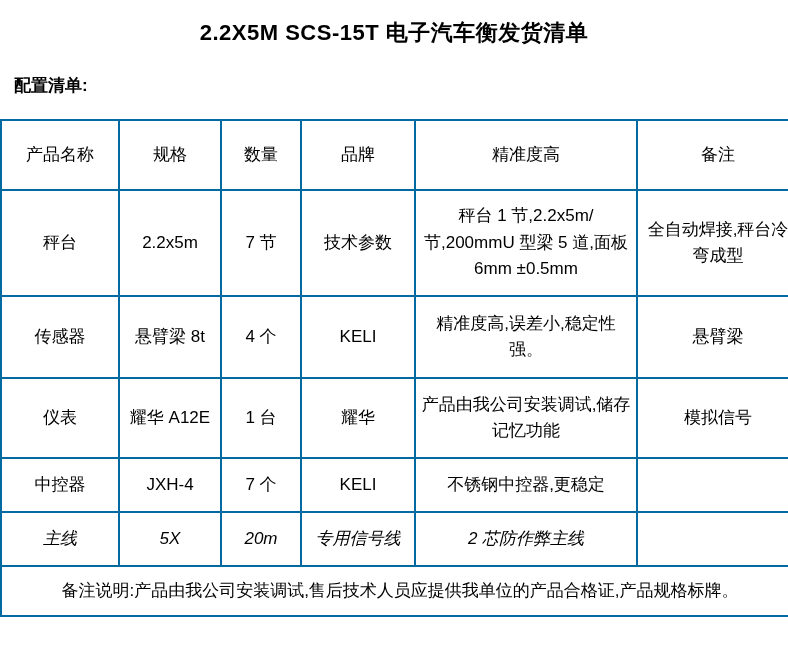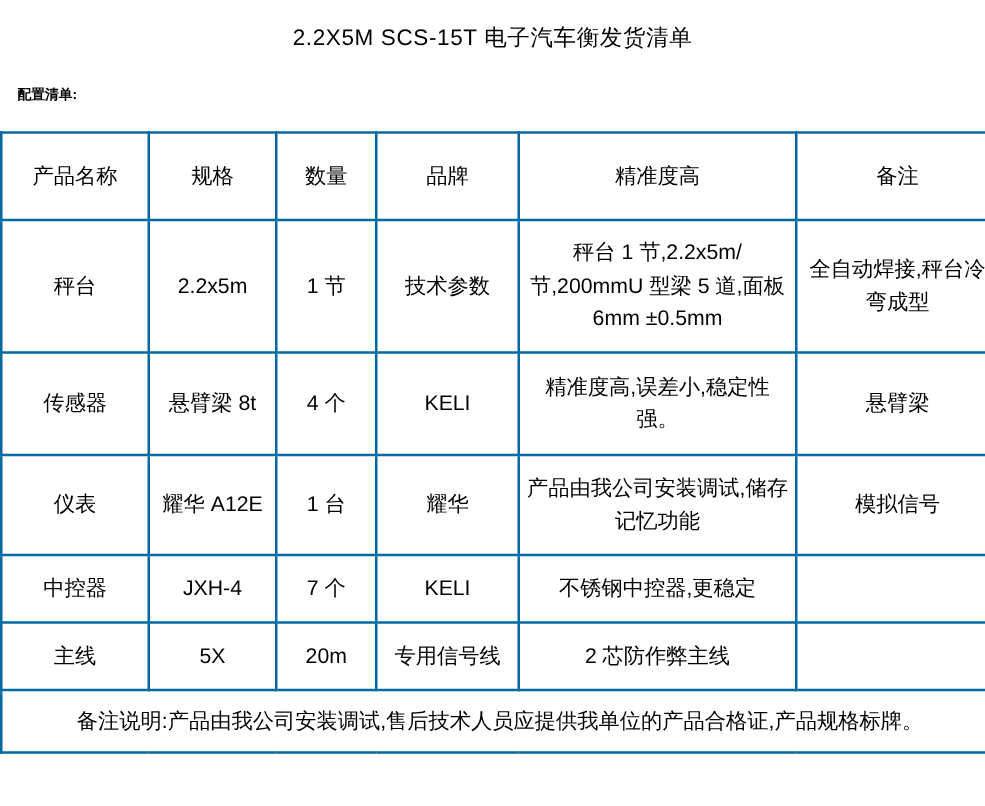--- a/index.html
+++ b/index.html
@@ -15,28 +15,28 @@
     overflow: hidden;
   }
   .page {
     position: relative;
     width: 788px;
     height: 645px;
     box-sizing: border-box;
   }
   .doc-title {
     text-align: center;
-    font-size: 18px;
-    font-weight: normal;
+    font-size: 22px;
+    font-weight: bold;
     letter-spacing: 0.5px;
     margin-top: 18px;
     margin-bottom: 0;
   }
   .subtitle {
-    font-size: 11px;
+    font-size: 17px;
     font-weight: bold;
     margin: 26px 0 0 14px;
   }
   table.spec {
     border-collapse: collapse;
     width: 758px;
     margin: 22px auto 0 auto;
     table-layout: fixed;
   }
   table.spec td, table.spec th {
@@ -55,21 +55,21 @@
   .col-spec  { width: 92px; }
   .col-qty   { width: 70px; }
   .col-brand { width: 104px; }
   .col-param { width: 212px; }
   .col-note  { width: 152px; }
 
   .row-platform td { height: 92px; }
   .row-sensor td   { height: 68px; }
   .row-meter td    { height: 66px; }
   .row-ctrl td     { height: 40px; }
-  .row-cable td    { height: 40px; }
+  .row-cable td    { height: 40px; font-style: italic; }
 
   td.note-row {
     text-align: left;
     padding-left: 8px;
     height: 36px;
   }
 </style>
 </head>
 <body>
 
@@ -87,21 +87,21 @@
         <th class="col-qty">数量</th>
         <th class="col-brand">品牌</th>
         <th class="col-param">精准度高</th>
         <th class="col-note">备注</th>
       </tr>
     </thead>
     <tbody>
       <tr class="row-platform">
         <td>秤台</td>
         <td>2.2x5m</td>
-        <td>1 节</td>
+        <td>7 节</td>
         <td>技术参数</td>
         <td>秤台 1 节,2.2x5m/节,200mmU 型梁 5 道,面板 6mm ±0.5mm</td>
         <td>全自动焊接,秤台冷弯成型</td>
       </tr>
       <tr class="row-sensor">
         <td>传感器</td>
         <td>悬臂梁 8t</td>
         <td>4 个</td>
         <td>KELI</td>
         <td>精准度高,误差小,稳定性强。</td>

